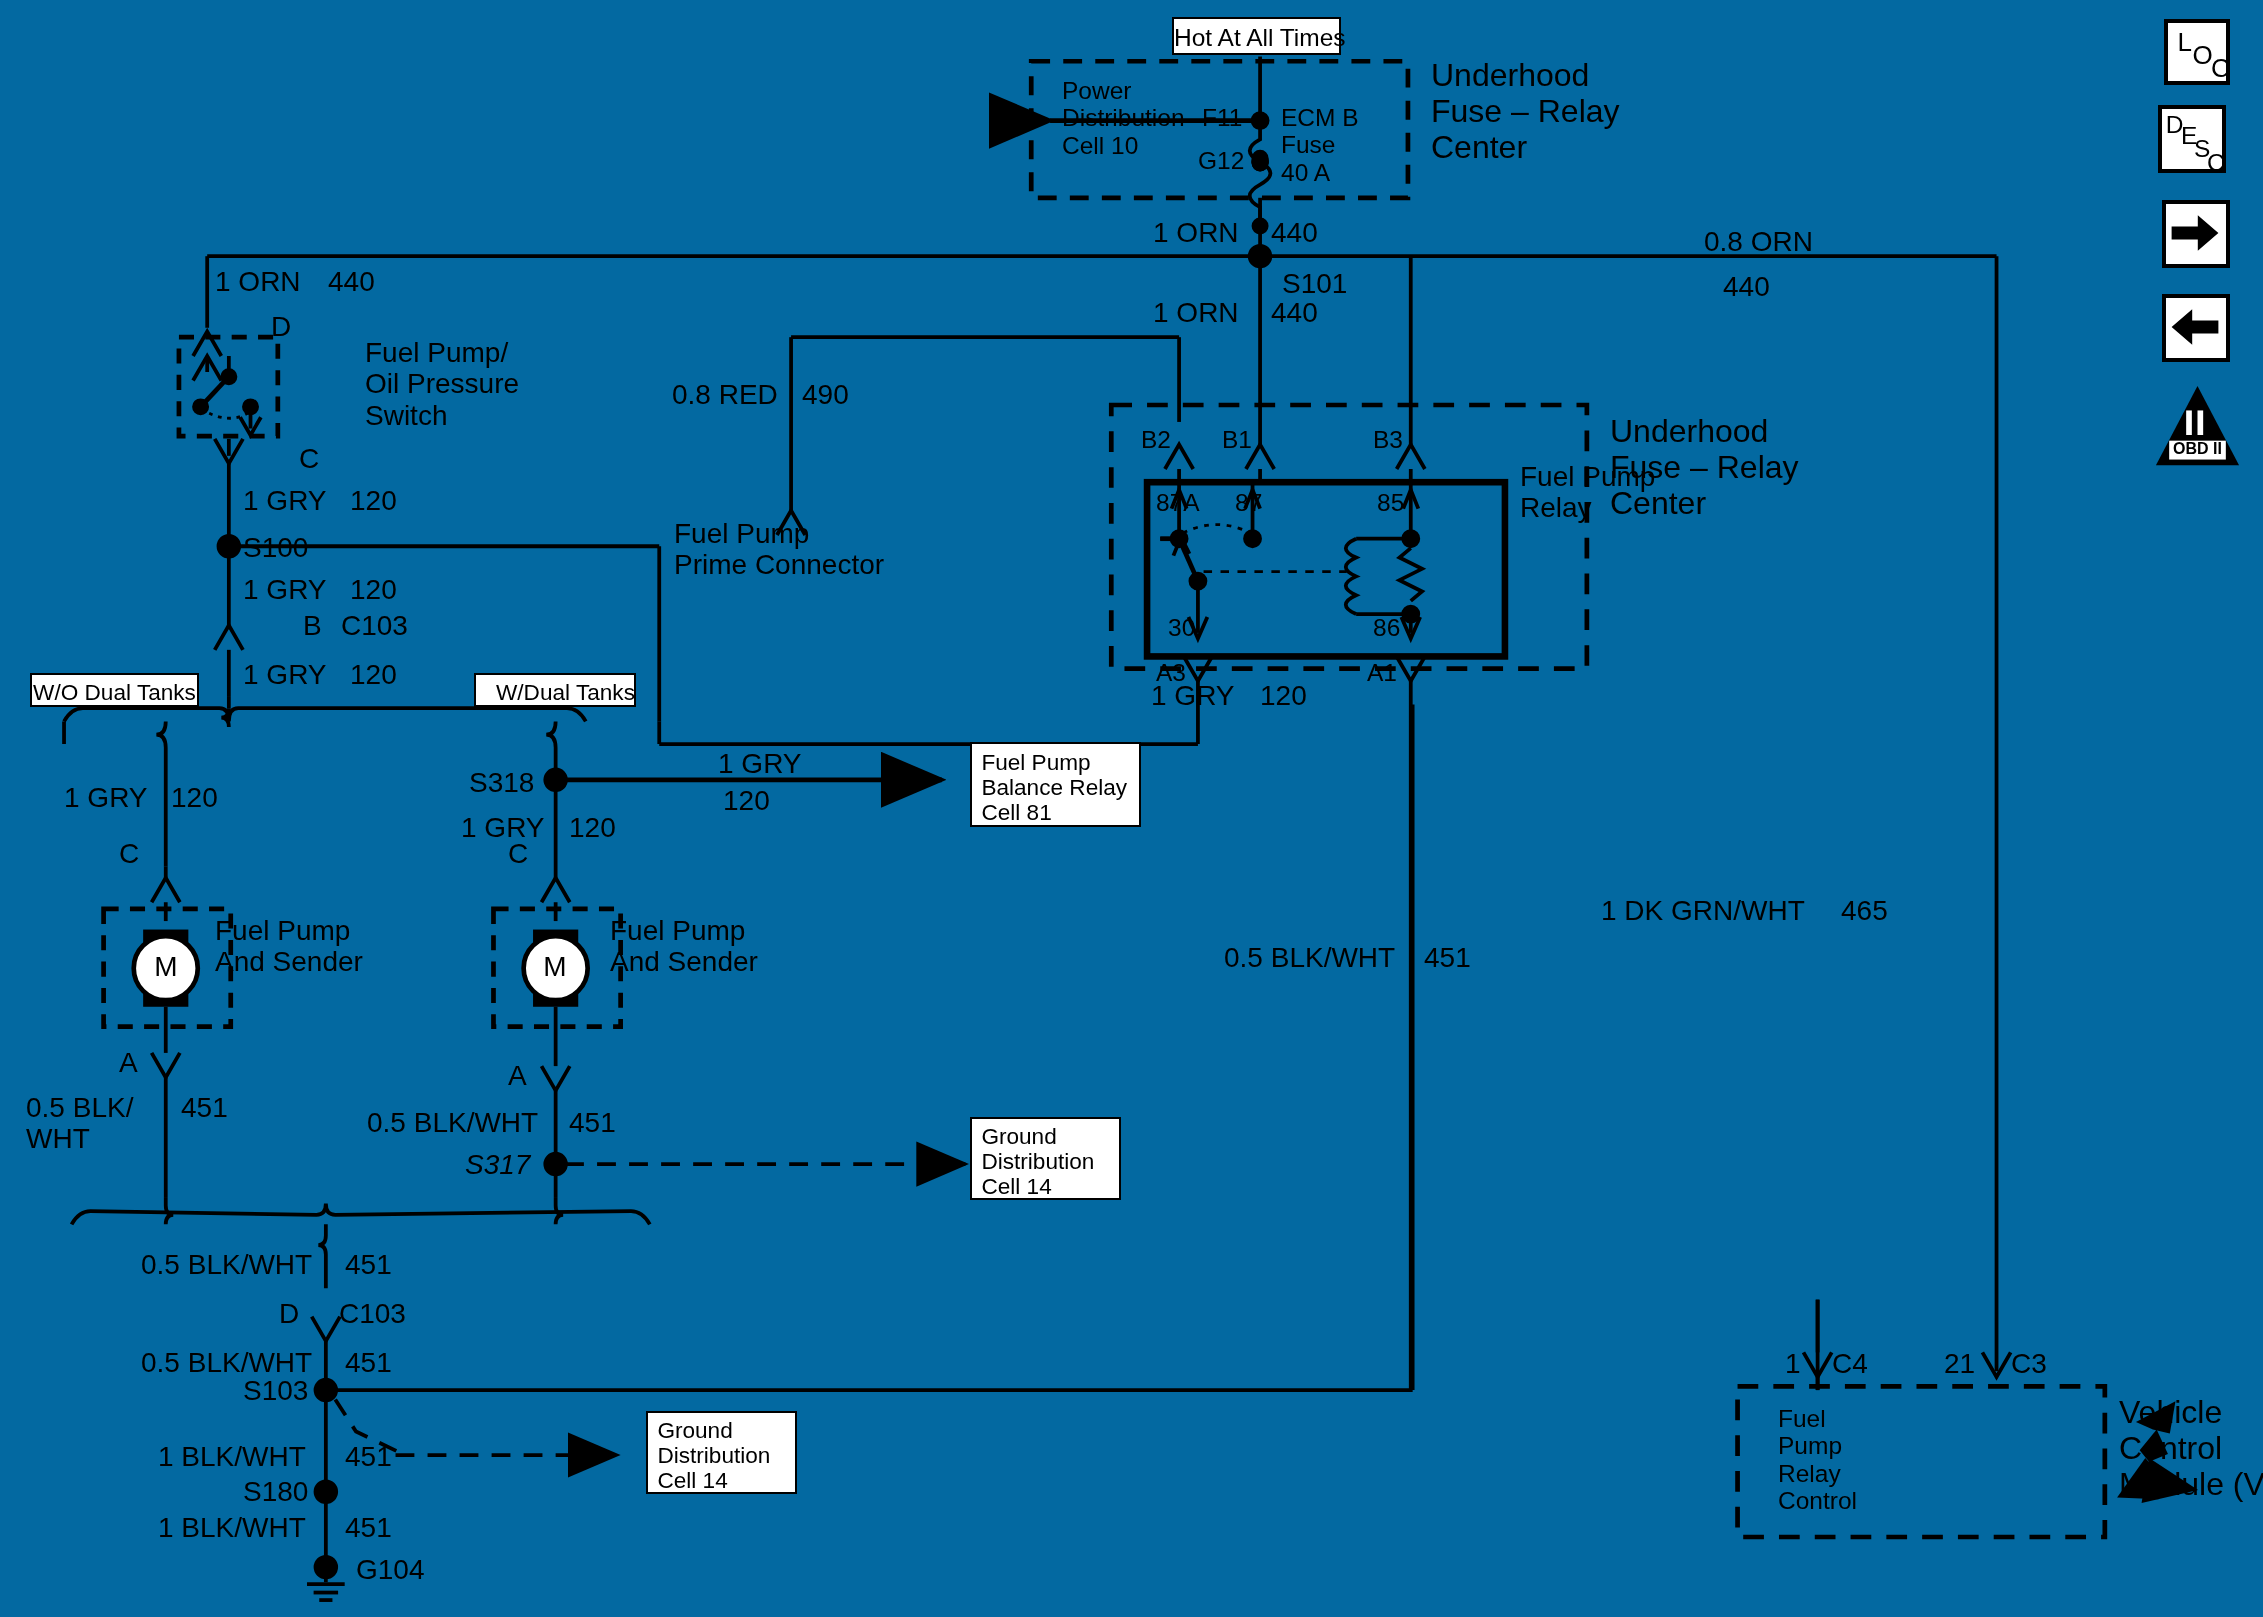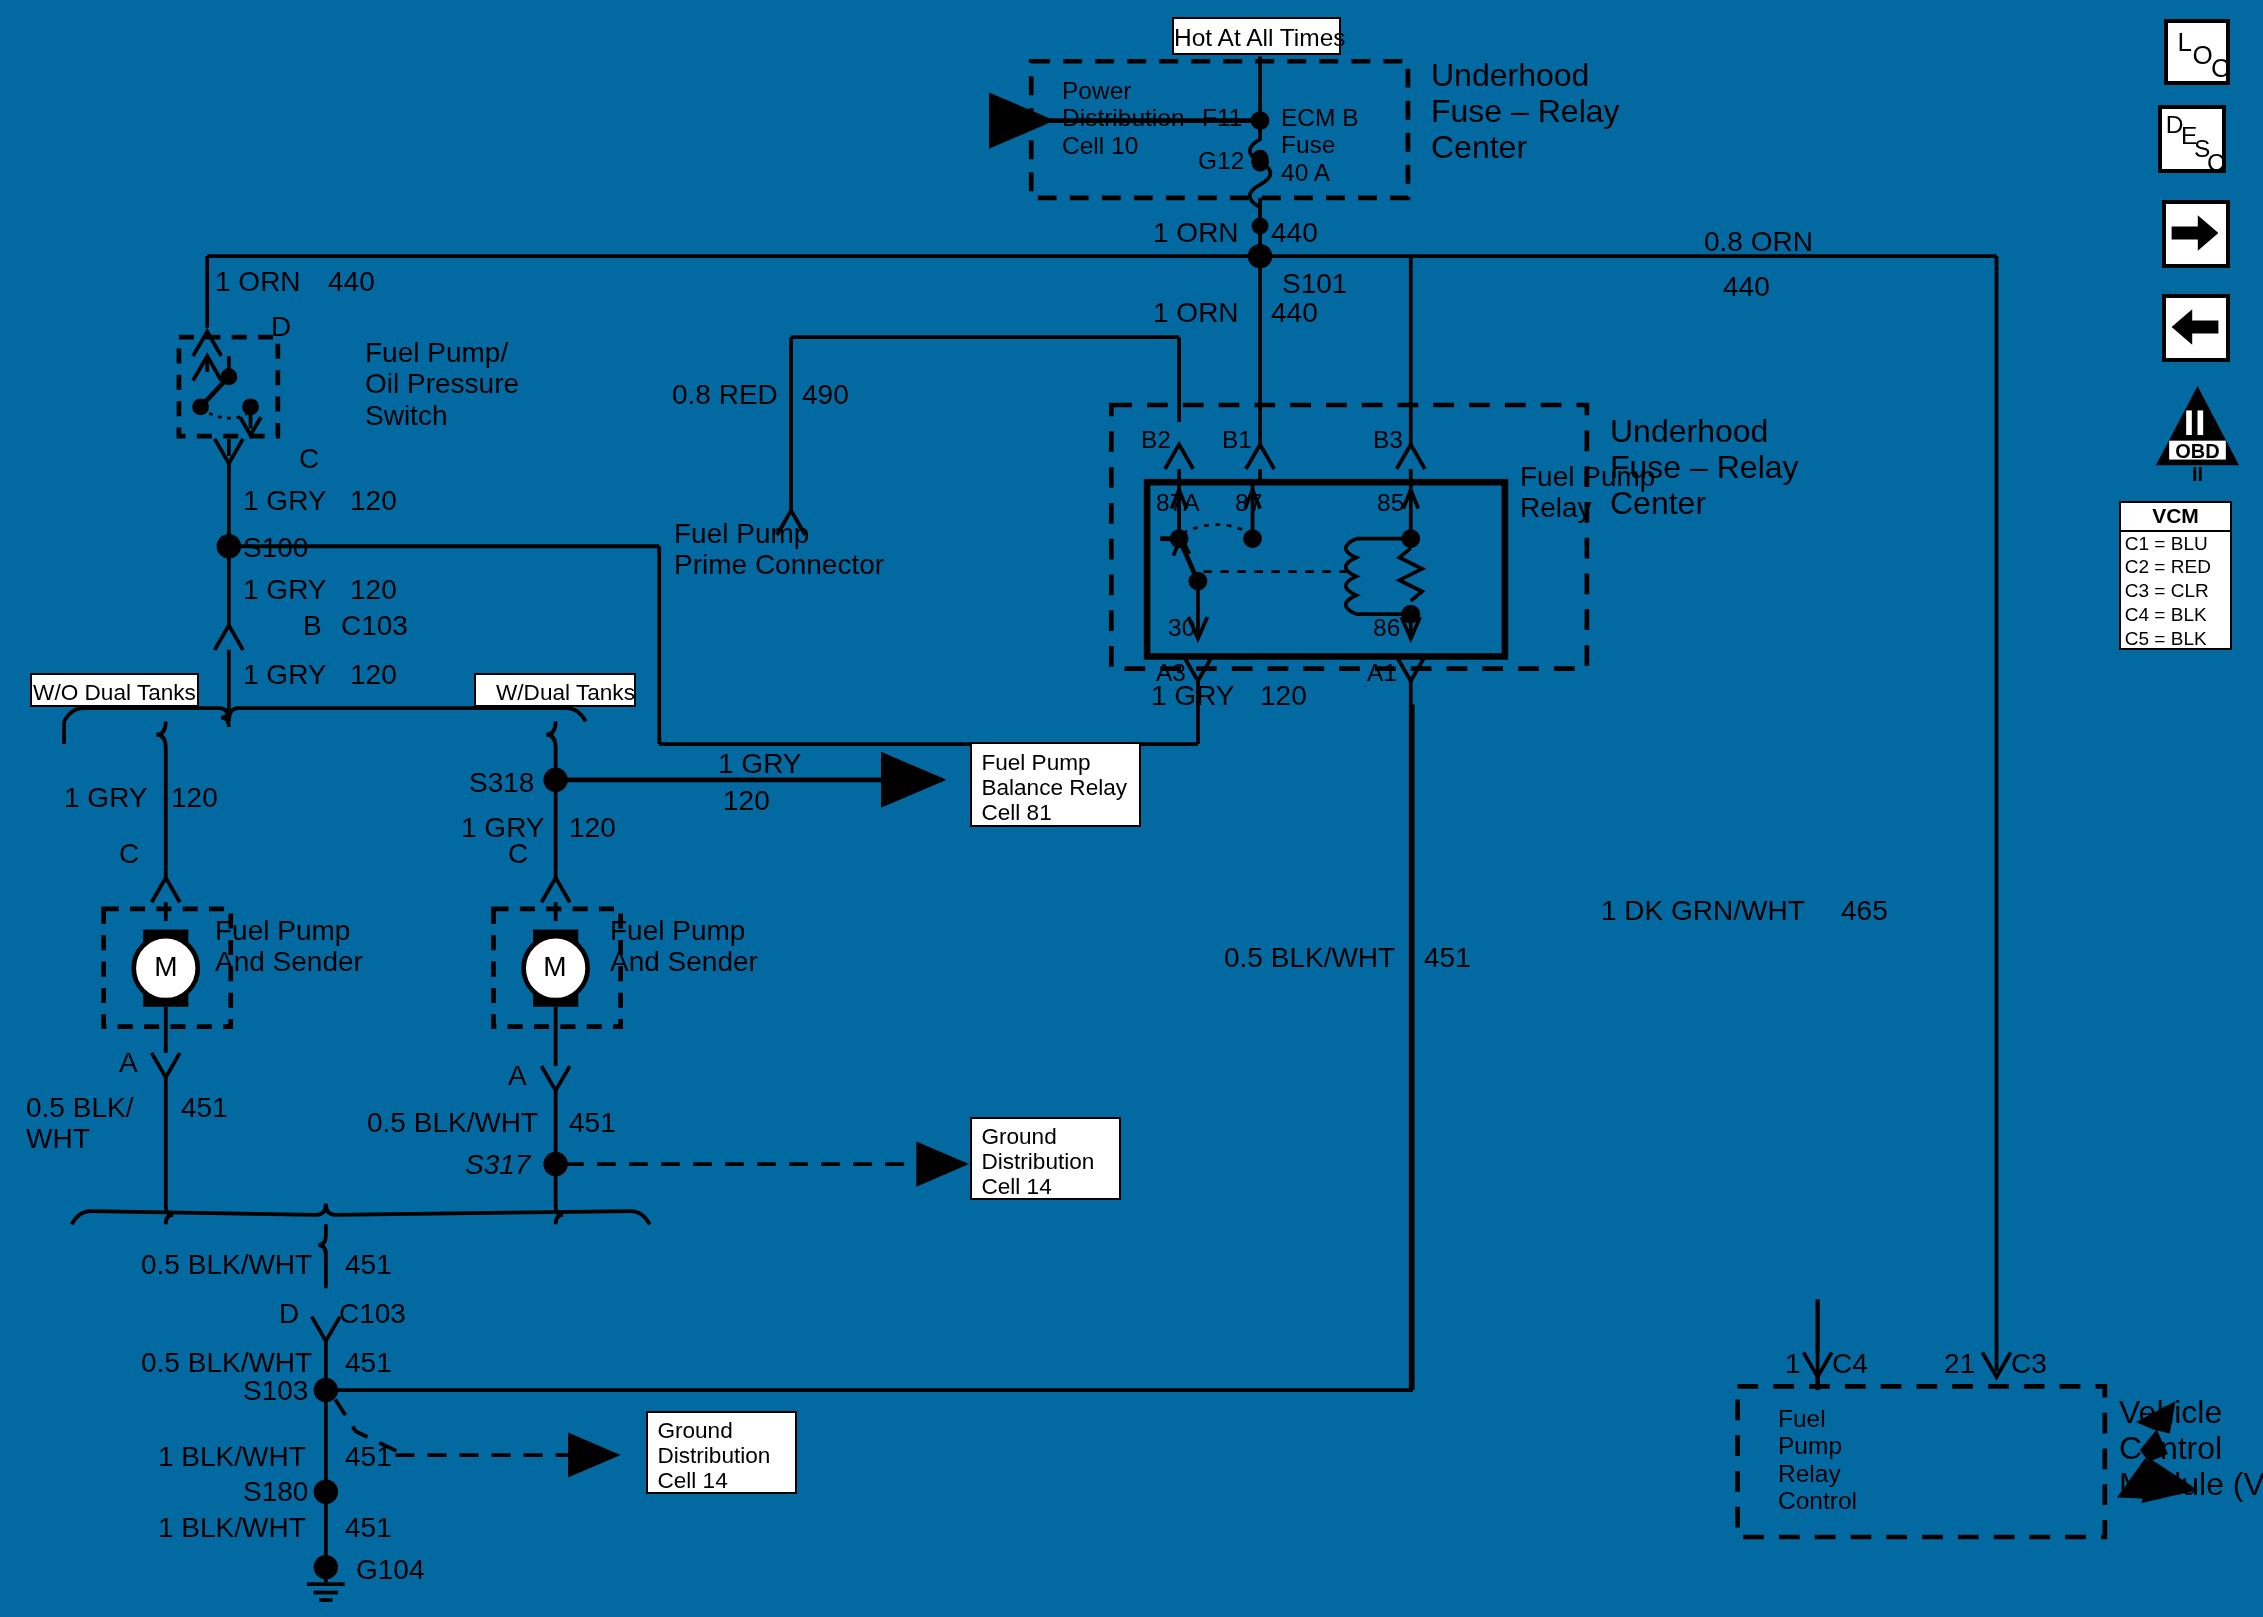--- a/index.html
+++ b/index.html
@@ -442,26 +442,18 @@
     </svg>
   </div>
 
   <div style="position:absolute;left:2154px;top:384px;width:87px;height:85px;">
     <svg width="87" height="85" viewBox="0 0 92 90">
       <path d="M46,2 L90,86 L2,86 z" fill="#000"></path>
       <rect x="34" y="28" width="6" height="26" fill="#fff"></rect>
       <rect x="46" y="28" width="6" height="26" fill="#fff"></rect>
       <rect x="16" y="60" width="60" height="20" fill="#fff"></rect>
     </svg>
-    <div style="position:absolute;left:17px;top:56px;width:53px;text-align:center;font-size:20px;font-weight:bold;color:#000;">OBD II</div>
-  </div>
-
-  <div class="box" style="left:2119px;top:501px;width:113px;height:149px;">
-    <div class="ctr" style="font-size:21px;font-weight:bold;border-bottom:2.8px solid #000;padding:0.9px 0 1.9px;">VCM</div>
-    <div style="font-size:19px;padding:0.9px 3.8px;">C1 = BLU</div>
-    <div style="font-size:19px;padding:0.9px 3.8px;">C2 = RED</div>
-    <div style="font-size:19px;padding:0.9px 3.8px;">C3 = CLR</div>
-    <div style="font-size:19px;padding:0.9px 3.8px;">C4 = BLK</div>
-    <div style="font-size:19px;padding:0.9px 3.8px;">C5 = BLK</div>
-  </div>
+    <div style="position:absolute;left:17px;top:56px;width:53px;text-align:center;font-size:16px;font-weight:bold;color:#000;">OBD II</div>
+  </div>
+
 
 </div>
 
 
 </body></html>

